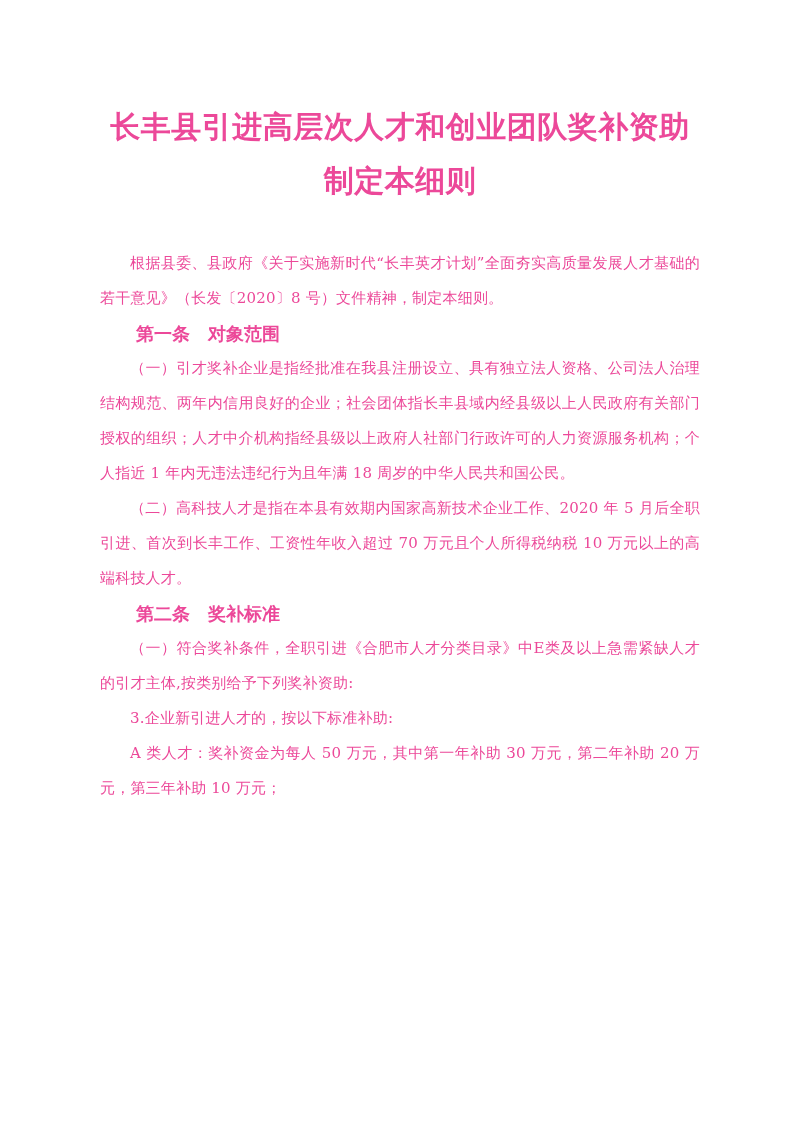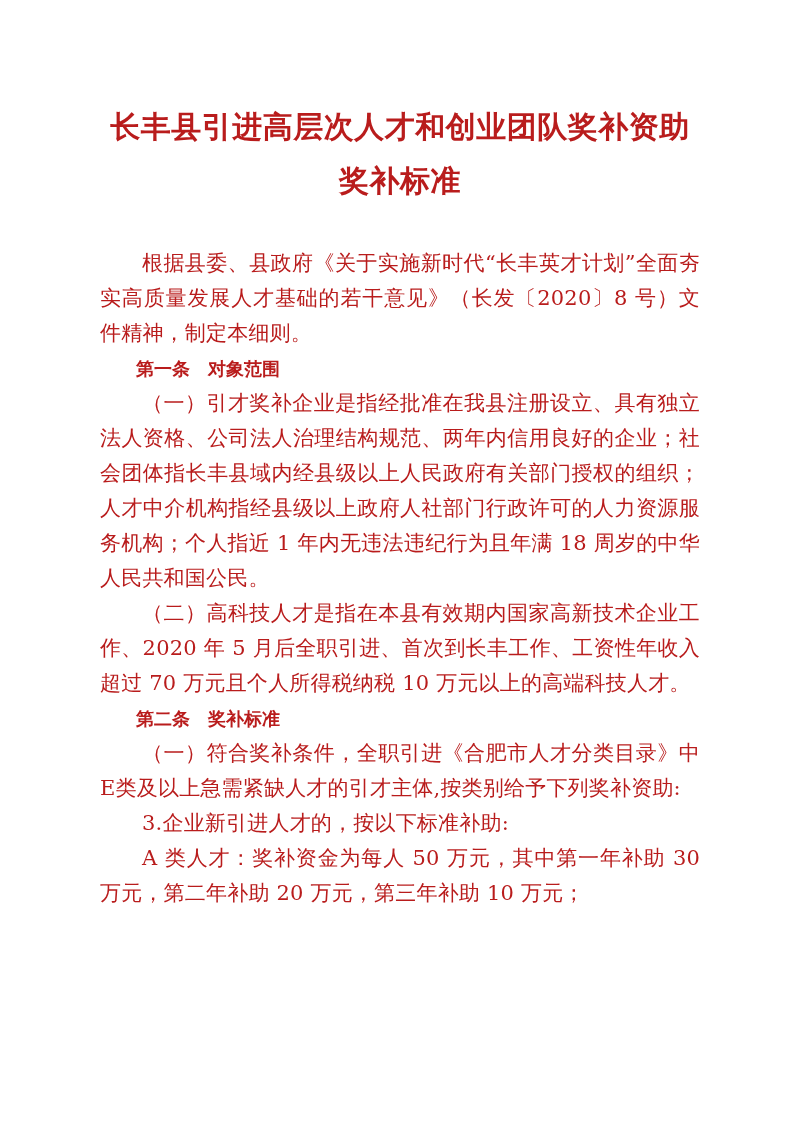--- a/index.html
+++ b/index.html
@@ -6,21 +6,21 @@
 
   html, body {
     background: #ffffff;
   }
 
   .page {
     position: relative;
     width: 794px;
     height: 945px;
     background: #ffffff;
-    color: #b91c1c;
+    color: #ec4899;
     overflow: hidden;
     font-family: "Liberation Serif", serif;
   }
 
   .content {
     position: absolute;
     left: 100px;
     top: 100px;
     width: 600px;
   }
@@ -30,21 +30,21 @@
     font-weight: bold;
     font-size: 30px;
     line-height: 54px;
     text-align: center;
     letter-spacing: 0.5px;
     margin-bottom: 38px;
   }
 
   .para-body {
     font-family: "DejaVu Serif", "Liberation Serif", serif;
-    font-size: 21px;
+    font-size: 15px;
     line-height: 35px;
     text-align: justify;
     text-indent: 2em;
     letter-spacing: 0.2px;
   }
 
   .para-heading {
     font-family: "DejaVu Sans", sans-serif;
     font-weight: bold;
     font-size: 18px;
@@ -63,21 +63,21 @@
   }
 </style>
 </head>
 <body>
 
 <div class="page">
   <div class="content">
 
     <h1 class="doc-title">
       <span>长丰县引进高层次人才和创业团队奖补资助</span><br>
-      <span>奖补标准</span>
+      <span>制定本细则</span>
     </h1>
 
     <p class="para-body">根据县委、县政府《关于实施新时代“长丰英才计划”全面夯实高质量发展人才基础的若干意见》（长发〔2020〕8 号）文件精神，制定本细则。</p>
 
     <p class="para-heading">第一条　对象范围</p>
 
     <p class="para-body">（一）引才奖补企业是指经批准在我县注册设立、具有独立法人资格、公司法人治理结构规范、两年内信用良好的企业；社会团体指长丰县域内经县级以上人民政府有关部门授权的组织；人才中介机构指经县级以上政府人社部门行政许可的人力资源服务机构；个人指近 1 年内无违法违纪行为且年满 18 周岁的中华人民共和国公民。</p>
 
     <p class="para-body">（二）高科技人才是指在本县有效期内国家高新技术企业工作、2020 年 5 月后全职引进、首次到长丰工作、工资性年收入超过 70 万元且个人所得税纳税 10 万元以上的高端科技人才。</p>
 

